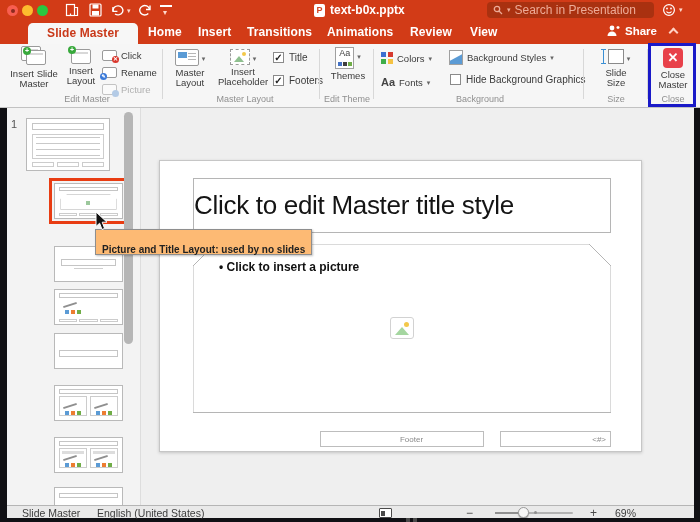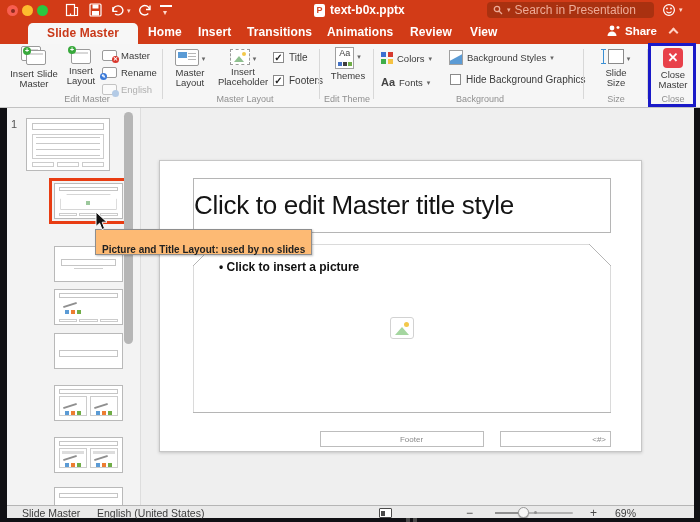--- a/index.html
+++ b/index.html
@@ -245,33 +245,33 @@
     <div class="slide-ic" style="margin-top:3px">
         <div class="bar"></div>
         <div class="badge add">+</div>
       </div>
     <div class="lbl">Insert Layout</div>
   </div>
   <div class="abs smallrow" style="left:102px; top:3px">
     <div class="slide-ic sm">
         <div class="badge del">✕</div>
       </div>
-    <span class="lbl">Master</span>
+    <span class="lbl">Click</span>
   </div>
   <div class="abs smallrow" style="left:102px; top:20px">
     <div class="slide-ic sm">
         <div class="badge ren">✎</div>
       </div>
     <span class="lbl">Rename</span>
   </div>
   <div class="abs smallrow disabled" style="left:102px; top:37px">
     <div class="slide-ic sm" style="opacity:.55">
         <div class="badge pin"></div>
       </div>
-    <span class="lbl">English</span>
+    <span class="lbl">Picture</span>
   </div>
   <div class="abs grp-label" style="left:24px; width:126px">Edit Master</div>
   <div class="abs sep" style="left:162px"></div>
 
   <div class="abs bigbtn" style="left:167px; width:46px">
     <div class="iconrow" style="margin-top:3px">
       <div class="ml-ic"></div>
       <span class="caret">▾</span>
     </div>
     <div class="lbl">Master Layout</div>

